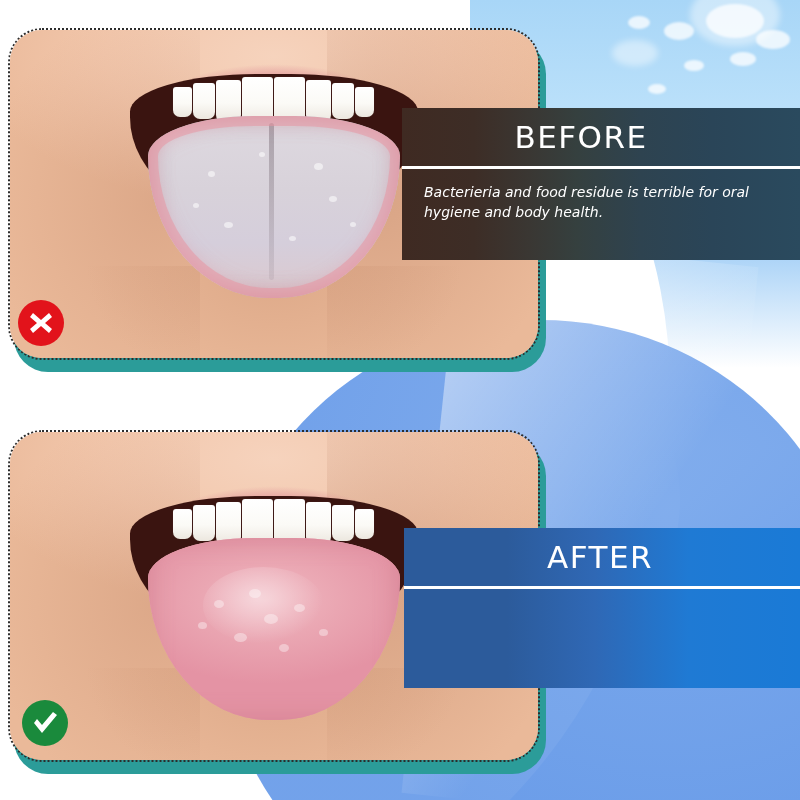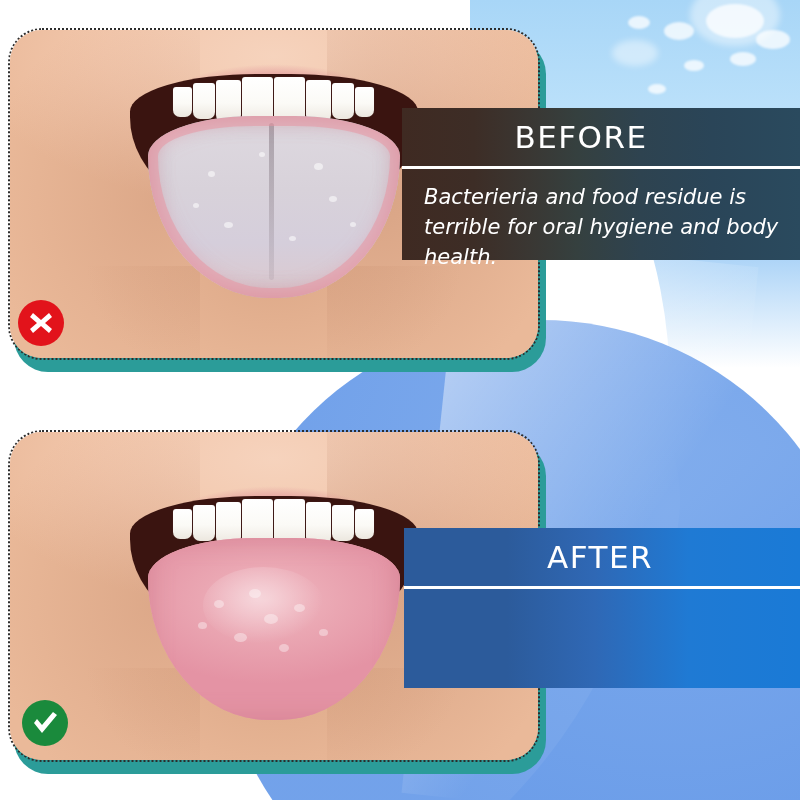--- a/index.html
+++ b/index.html
@@ -250,21 +250,21 @@
     font-size: 31px;
     letter-spacing: 1.5px;
     font-weight: 400;
   }
   .text-panel .rule {
     height: 3px;
     background: #ffffff;
   }
   .text-panel .body {
     padding: 14px 18px 14px 22px;
-    font-size: 21px;
+    font-size: 14px;
     line-height: 1.42;
     font-style: italic;
   }
 
   
   .text-panel.before {
     left: 402px; top: 108px; width: 398px; height: 152px;
     background: linear-gradient(90deg,
         #3f2a22 0%, #3d2d26 18%,
         #3a3733 32%, #35403f 44%,

